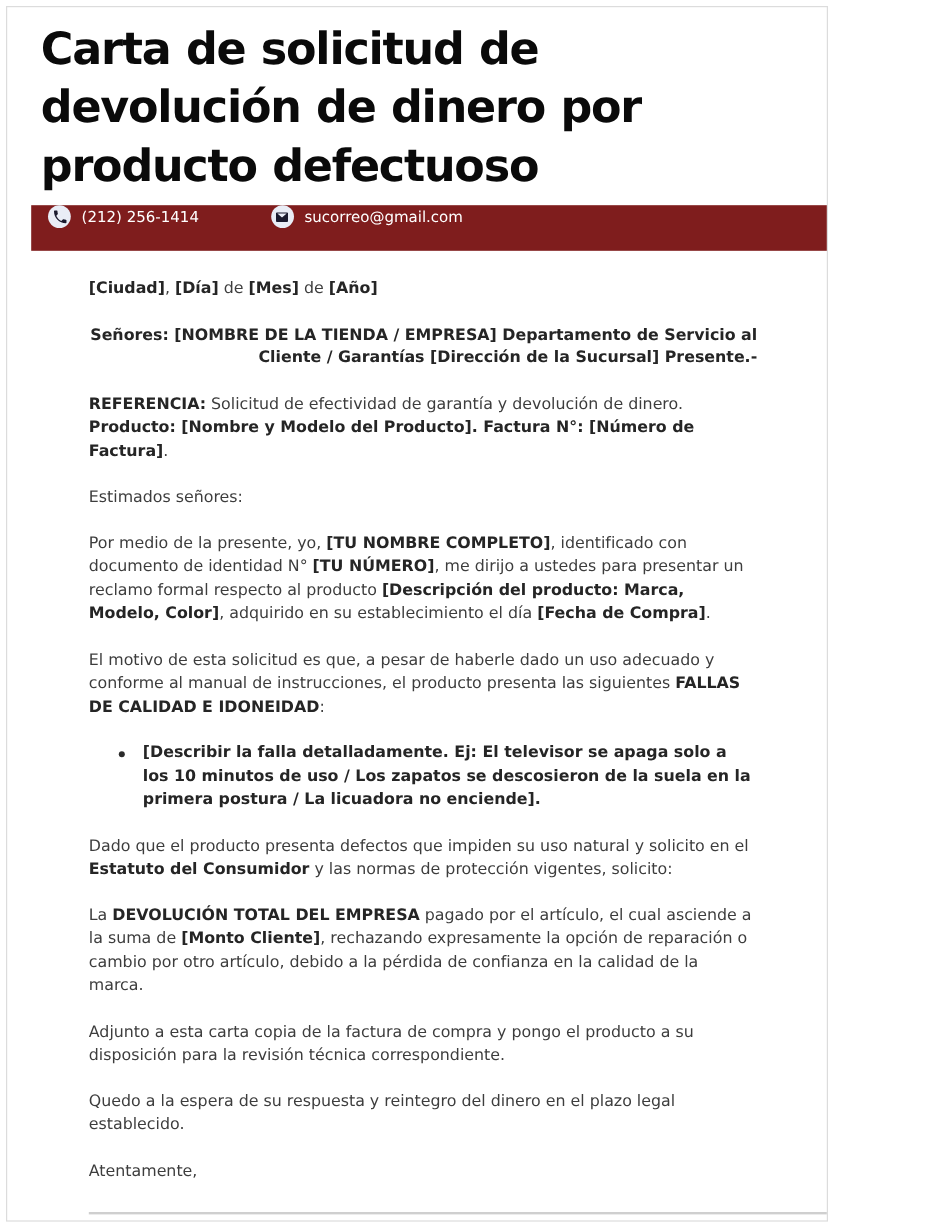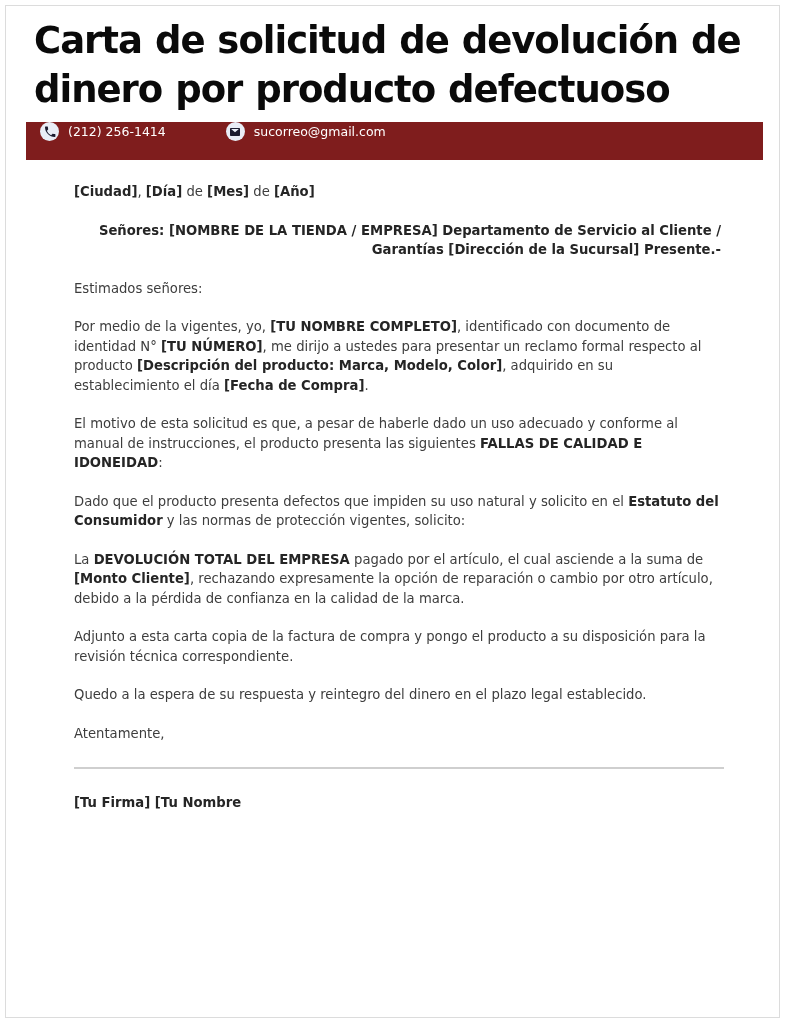--- a/index.html
+++ b/index.html
@@ -12,21 +12,21 @@
     width: 793px;
     height: 1024px;
     font-family: "Liberation Sans", sans-serif;
     overflow: hidden;
   }
 
   .page {
     position: absolute;
     left: 5px;
     top: 5px;
-    width: 775px;
+    width: 685px;
     height: 1013px;
     background: #ffffff;
     border: 1px solid #dcdcdc;
     box-sizing: border-box;
     overflow: hidden;
   }
 
   
   .doc-title {
     margin: 0;
@@ -155,27 +155,31 @@
       <span>sucorreo@gmail.com</span>
     </div>
   </div>
 
   <div class="letter-body">
 
     <p class="date-line"><b>[Ciudad]</b><span>, </span><b>[Día]</b><span> de </span><b>[Mes]</b><span> de </span><b>[Año]</b></p>
 
     <p class="all-bold">Señores: [NOMBRE DE LA TIENDA / EMPRESA] Departamento de Servicio al Cliente / Garantías [Dirección de la Sucursal] Presente.-</p>
 
+    <p><b>REFERENCIA:</b><span> Solicitud de efectividad de garantía y devolución de dinero. </span><b>Producto: [Nombre y Modelo del Producto]. Factura N°: [Número de Factura]</b><span>.</span></p>
 
     <p>Estimados señores:</p>
 
-    <p><span>Por medio de la vigentes, yo, </span><b>[TU NOMBRE COMPLETO]</b><span>, identificado con documento de identidad N° </span><b>[TU NÚMERO]</b><span>, me dirijo a ustedes para presentar un reclamo formal respecto al producto </span><b>[Descripción del producto: Marca, Modelo, Color]</b><span>, adquirido en su establecimiento el día </span><b>[Fecha de Compra]</b><span>.</span></p>
+    <p><span>Por medio de la presente, yo, </span><b>[TU NOMBRE COMPLETO]</b><span>, identificado con documento de identidad N° </span><b>[TU NÚMERO]</b><span>, me dirijo a ustedes para presentar un reclamo formal respecto al producto </span><b>[Descripción del producto: Marca, Modelo, Color]</b><span>, adquirido en su establecimiento el día </span><b>[Fecha de Compra]</b><span>.</span></p>
 
     <p><span>El motivo de esta solicitud es que, a pesar de haberle dado un uso adecuado y conforme al manual de instrucciones, el producto presenta las siguientes </span><b>FALLAS DE CALIDAD E IDONEIDAD</b><span>:</span></p>
 
+    <ul class="fallas">
+      <li>[Describir la falla detalladamente. Ej: El televisor se apaga solo a los 10 minutos de uso / Los zapatos se descosieron de la suela en la primera postura / La licuadora no enciende].</li>
+    </ul>
 
     <p><span>Dado que el producto presenta defectos que impiden su uso natural y solicito en el </span><b>Estatuto del Consumidor</b><span> y las normas de protección vigentes, solicito:</span></p>
 
     <p><span>La </span><b>DEVOLUCIÓN TOTAL DEL EMPRESA</b><span> pagado por el artículo, el cual asciende a la suma de </span><b>[Monto Cliente]</b><span>, rechazando expresamente la opción de reparación o cambio por otro artículo, debido a la pérdida de confianza en la calidad de la marca.</span></p>
 
     <p>Adjunto a esta carta copia de la factura de compra y pongo el producto a su disposición para la revisión técnica correspondiente.</p>
 
     <p>Quedo a la espera de su respuesta y reintegro del dinero en el plazo legal establecido.</p>
 
     <p>Atentamente,</p>

